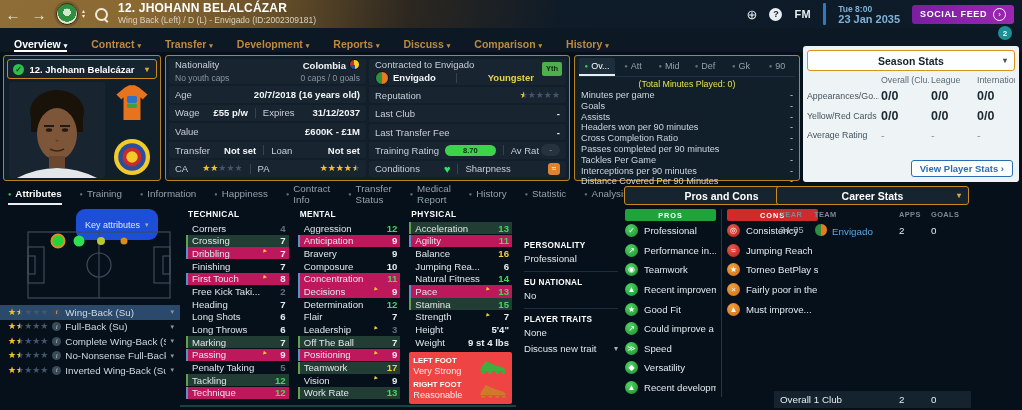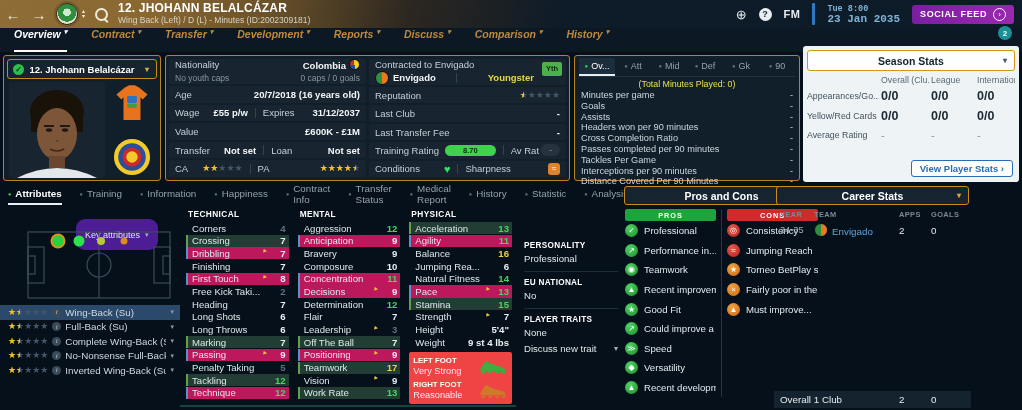--- a/index.html
+++ b/index.html
@@ -20,35 +20,35 @@
   .searchicon::after{content:"";position:absolute;width:2px;height:5px;background:#f0ead8;left:8px;top:8px;transform:rotate(-45deg);}
   .titleblock{line-height:12px;}
   .ptitle{font-size:12px;font-weight:bold;color:#ffffff;letter-spacing:.2px;}
   .psub{font-size:8.5px;color:#d8d4c4;}
   .topright{margin-left:auto;display:flex;align-items:center;gap:12px;padding-right:8px;}
   .globeicon{color:#e8eef2;font-size:13px;}
   .helpicon{width:13px;height:13px;border-radius:50%;background:#e8eef2;color:#12202c;font-size:9px;font-weight:bold;
     display:flex;align-items:center;justify-content:center;}
   .fmlogo{font-size:11px;font-weight:bold;color:#e8eef2;letter-spacing:.5px;}
   .clocksep{width:3px;height:22px;background:#2e79c0;border-radius:1px;}
-  .clock{line-height:10px;font-family:Liberation Mono, monospace;}
+  .clock{line-height:10px;}
   .clocktime{font-size:8.5px;font-weight:bold;color:#7fb3d6;}
   .clockdate{font-size:11px;font-weight:bold;color:#7fb3d6;}
   .socialbtn{height:19px;background:linear-gradient(90deg,#7a1fa0,#9b27b0);border-radius:3px;
     display:flex;align-items:center;gap:6px;padding:0 8px;cursor:pointer;}
   .socialbtn .lbl{font-size:9px;font-weight:bold;color:#fff;letter-spacing:.6px;}
   .socialbtn .circ{width:11px;height:11px;border:1px solid #fff;border-radius:50%;color:#fff;font-size:8px;
     display:flex;align-items:center;justify-content:center;}
   .notifbadge{left:998px;top:26px;width:14px;height:14px;border-radius:50%;background:#1d8f96;color:#eafcff;
     font-size:8px;font-weight:bold;display:flex;align-items:center;justify-content:center;z-index:5;}
   
   .navbar{left:0;top:28px;width:1022px;height:24px;background:#0c1824;display:flex;align-items:center;
     gap:24px;padding-left:14px;box-sizing:border-box;}
-  .nav-item{font-size:10.5px;font-weight:bold;color:#bd8a42;display:flex;align-items:flex-start;gap:3px;
-    height:100%;cursor:pointer;border-bottom:2px solid transparent;box-sizing:border-box;font-style:italic;}
+  .nav-item{font-size:10.5px;font-weight:bold;color:#bd8a42;display:flex;align-items:flex-end;gap:3px;
+    height:100%;cursor:pointer;border-bottom:2px solid transparent;box-sizing:border-box;}
   .nav-item .chev{font-size:7px;}
   .nav-item.selected{color:#ffffff;border-bottom:2px solid #ffffff;}
   
   .panel{background:#111f2b;border:1px solid #b8821e;border-radius:3px;box-sizing:border-box;}
   .pill{border:1px solid #c98a1e;border-radius:3px;background:#15242f;display:flex;align-items:center;
     justify-content:center;gap:6px;font-weight:bold;color:#fff;cursor:pointer;position:relative;}
   .pill .chev{position:absolute;right:7px;color:#d8a83c;font-size:8px;}
   
   .playercard{left:3px;top:55px;width:158px;height:126px;}
   .pc-head{margin:3px;height:18px;font-size:9.5px;}
@@ -108,21 +108,21 @@
   
   .tabsrow{left:0;top:184px;width:622px;height:21px;display:flex;align-items:center;gap:18px;padding-left:8px;
     box-sizing:border-box;}
   .tab{display:flex;align-items:center;gap:4px;font-size:9.8px;color:#93a1ac;height:100%;cursor:pointer;
     border-bottom:2px solid transparent;box-sizing:border-box;}
   .tab .dot{font-size:5.5px;color:#5f7080;}
   .tab.selected{color:#fff;font-weight:bold;border-bottom:2px solid #e8eef2;}
   .tab.selected .dot{color:#2fd24c;}
   
   .sidebar{left:0;top:205px;width:180px;height:205px;}
-  .keypill{position:absolute;left:76px;top:14px;height:31px;background:#4c1d95;border-radius:9px;
+  .keypill{position:absolute;left:76px;top:4px;height:31px;background:#1d4ed8;border-radius:9px;
     display:flex;align-items:center;gap:5px;padding:0 9px;font-size:9px;color:#dfe6ea;cursor:pointer;}
   .keypill .chev{font-size:7px;color:#9fb0bc;}
   .pitchwrap{position:absolute;left:6px;top:22px;}
   .roles{position:absolute;left:0;top:100px;width:180px;}
   .rolerow{height:14.5px;display:flex;align-items:center;gap:4px;padding:0 6px 0 8px;font-size:9.8px;color:#cfd8e0;cursor:pointer;}
   .rolerow.selected{background:#2b4a6b;}
   .rolerow .lbl{flex:1;white-space:nowrap;overflow:hidden;}
   .rolerow .chev{font-size:7px;color:#8a9aa6;}
   .infoicon{width:9px;height:9px;border-radius:50%;background:#3a4a58;color:#b8c6d0;font-size:7px;font-style:italic;
     display:flex;align-items:center;justify-content:center;flex:0 0 9px;font-family:"Liberation Serif",serif;}
@@ -187,21 +187,21 @@
   <span class="navarrow">←</span>
   <span class="navarrow">→</span>
   <span class="crest"></span>
   <span class="updown">
     <span>▴</span>
     <span>▾</span>
   </span>
   <span class="searchicon"></span>
   <div class="titleblock">
     <div class="ptitle">12. JHOHANN BELALCÁZAR</div>
-    <div class="psub">Wing Back (Left) / D (L) - Minutes (ID:2002309181)</div>
+    <div class="psub">Wing Back (Left) / D (L) - Envigado (ID:2002309181)</div>
   </div>
   <div class="topright">
     <span class="globeicon">⊕</span>
     <span class="helpicon">?</span>
     <span class="fmlogo">FM</span>
     <span class="clocksep"></span>
     <div class="clock">
       <div class="clocktime">Tue 8:00</div>
       <div class="clockdate">23 Jan 2035</div>
     </div>

